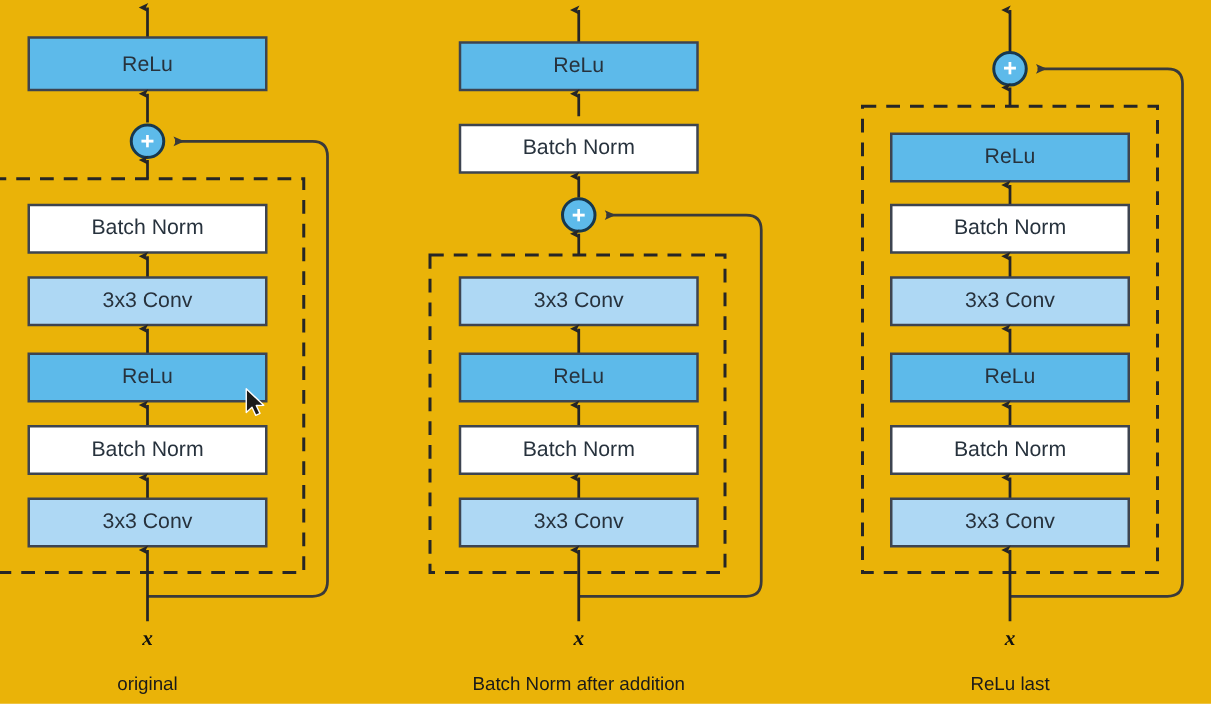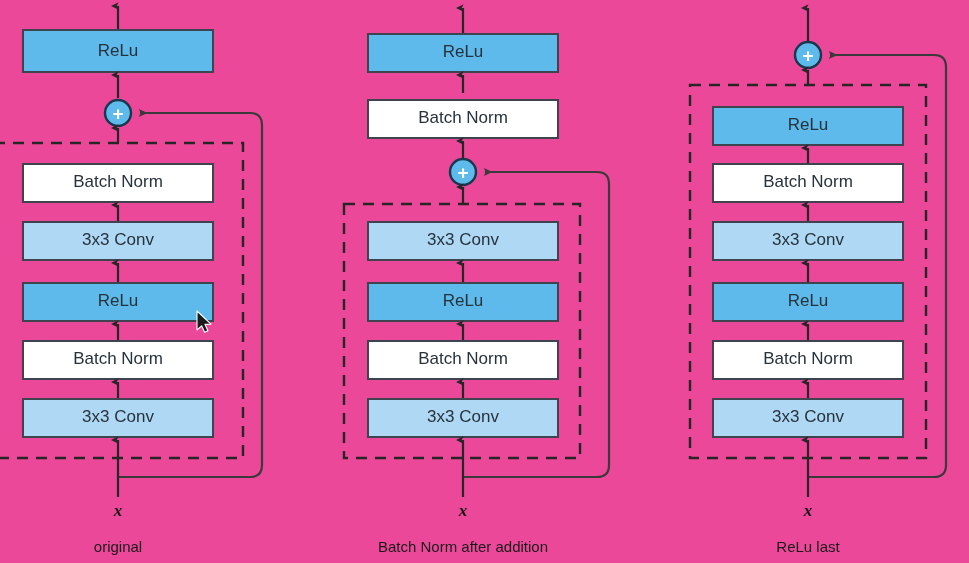--- a/index.html
+++ b/index.html
@@ -12,21 +12,21 @@
     width: 969px;
     height: 563px;
     font-family: "Liberation Sans", "DejaVu Sans", sans-serif;
     overflow: hidden;
     position: relative;
   }
   #diagram-root {
     position: relative;
     width: 969px;
     height: 563px;
-    background: #ec4899;
+    background: #eab308;
   }
   svg.diagram-canvas {
     position: absolute;
     left: 0;
     top: 0;
     width: 969px;
     height: 563px;
     display: block;
   }
   .node-label {

